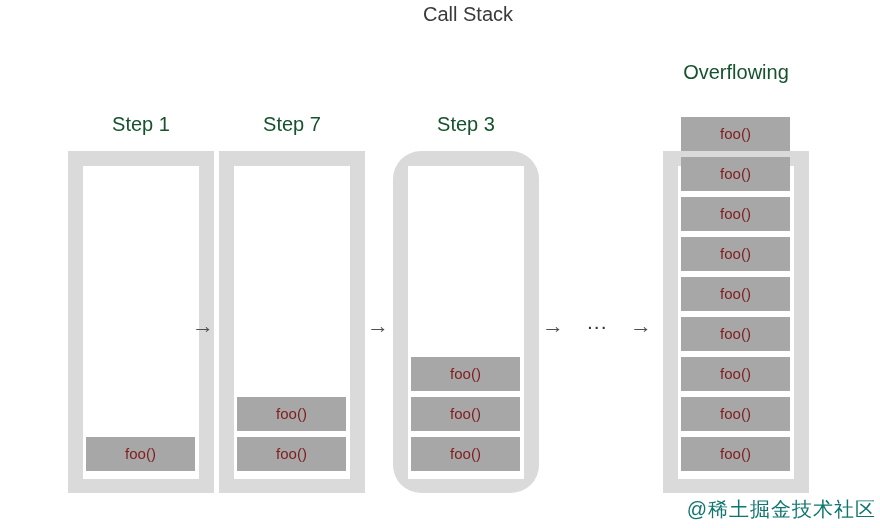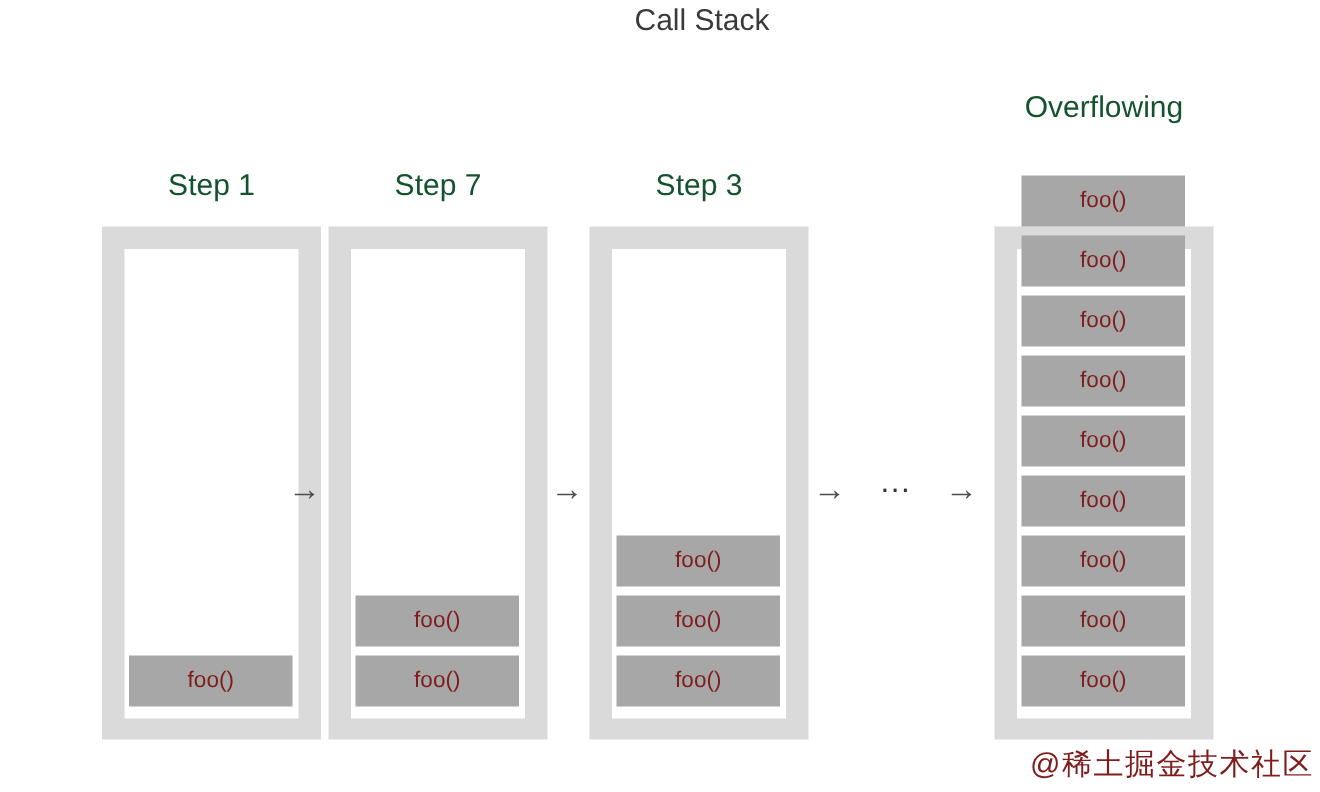--- a/index.html
+++ b/index.html
@@ -26,21 +26,21 @@
   
   .stack {
     position: absolute;
     top: 151px;
     width: 146px;
     height: 342px;
     background: #dadada;
   }
   .stack-1 { left: 44px; margin-left: 24px; }
   .stack-2 { left: 219px; }
-  .stack-3 { left: 393px; }
+  .stack-3 { left: 393px; border-radius: 28px; }
   .stack-4 { left: 663px; }
   .stack-inner {
     position: absolute;
     left: 15px; right: 15px; top: 15px; bottom: 14px;
     background: #ffffff;
   }
   .stack-label {
     position: absolute;
     top: -38px;
     left: 0;
@@ -80,21 +80,21 @@
   .conn-2 { left: 367px; top: 315px; }
   .conn-3 { left: 542px; top: 315px; }
   .conn-4 { left: 587px; top: 311px; font-size: 21px; letter-spacing: 1px; color: #333333; }
   .conn-5 { left: 630px; top: 315px; }
   
   .watermark {
     position: absolute;
     top: 496px;
     right: 4px;
     font-size: 20px;
-    color: #7f1d1d;
+    color: #0f766e;
     letter-spacing: 1px;
     white-space: nowrap;
   }
 </style>
 </head>
 <body>
 
 <div class="page">
 
   <div class="diagram-title">Call Stack</div>

